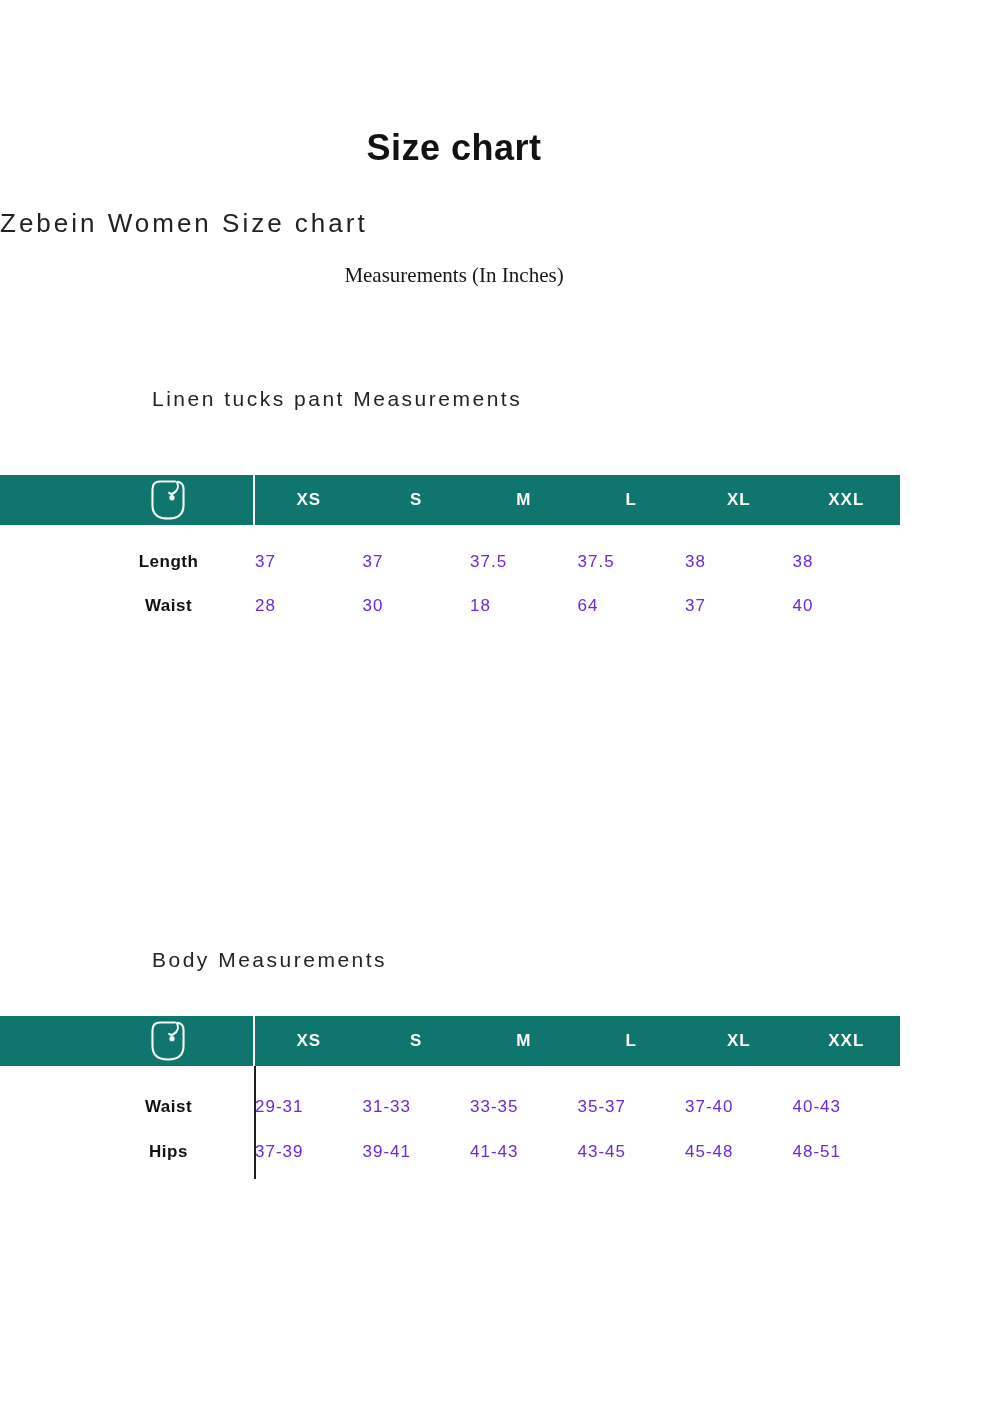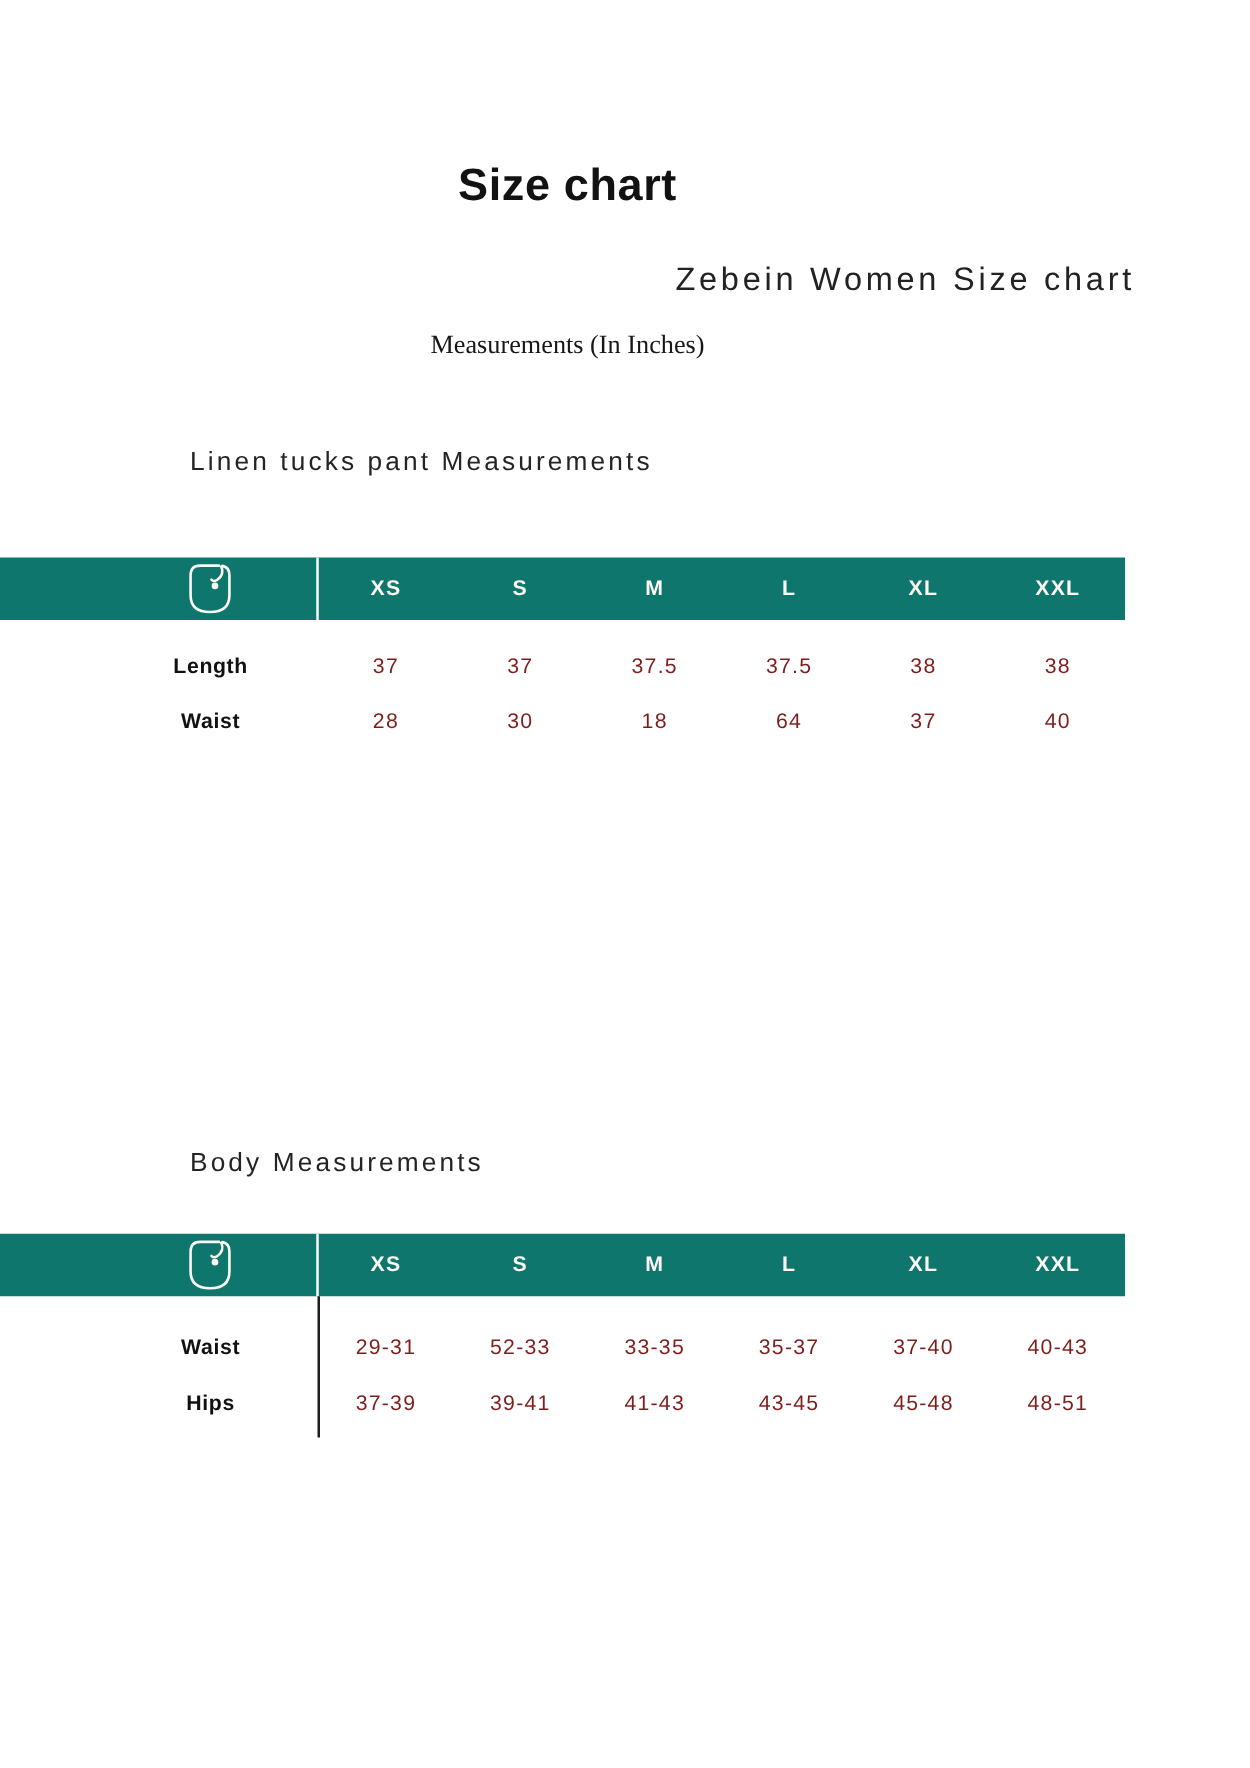--- a/index.html
+++ b/index.html
@@ -13,41 +13,41 @@
   .page { width: 908px; height: 1414px; padding-top: 128px; box-sizing: border-box; }
 
   .title {
     text-align: center;
     font-size: 36px; line-height: 40px;
     font-weight: 700; letter-spacing: 0.5px;
     color: #121212;
   }
   .subtitle {
     margin-top: 40px;
-    text-align: right;
+    text-align: left;
     font-size: 26px; line-height: 30px;
     letter-spacing: 3px;
     font-weight: 400;
     color: #222222;
   }
   .units-note {
     margin-top: 24px;
     text-align: center;
     font-family: "Liberation Serif", serif;
     font-size: 21px; line-height: 26px;
     color: #171717;
   }
 
   .section-title {
     margin-left: 152px;
     font-size: 21px; line-height: 28px;
     letter-spacing: 2.5px;
     color: #242424;
   }
-  .section-title.first  { margin-top: 68px; }
+  .section-title.first  { margin-top: 97px; }
   .section-title.second { margin-top: 318px; }
 
   .size-table.first  { margin-top: 62px; }
   .size-table.second { margin-top: 42px; }
 
   .thead {
     display: flex; align-items: stretch;
     width: 900px; height: 50px;
     background: #0f766e;
   }
@@ -73,23 +73,23 @@
   .tbody.t2 .trow { height: 45px; }
   .label-cell {
     width: 255px; box-sizing: border-box;
     padding-left: 82px;
     text-align: center;
     font-weight: 700; font-size: 17px; letter-spacing: 0.5px;
     color: #111111;
   }
   .vcell {
     flex: 1;
-    text-align: center;
+    text-align: left;
     font-size: 17px; letter-spacing: 1px;
-    color: #7f1d1d;
+    color: #6d28d9;
   }
   .vline {
     position: absolute;
     left: 254px; top: 0;
     width: 2px; height: 113px;
     background: #1d1d1d;
   }
 </style>
 </head>
 <body>
@@ -160,21 +160,21 @@
       <div class="hcell">M</div>
       <div class="hcell">L</div>
       <div class="hcell">XL</div>
       <div class="hcell">XXL</div>
     </div>
     <div class="tbody t2">
       <div class="vline"></div>
       <div class="trow">
         <div class="label-cell">Waist</div>
         <div class="vcell">29-31</div>
-        <div class="vcell">52-33</div>
+        <div class="vcell">31-33</div>
         <div class="vcell">33-35</div>
         <div class="vcell">35-37</div>
         <div class="vcell">37-40</div>
         <div class="vcell">40-43</div>
       </div>
       <div class="trow">
         <div class="label-cell">Hips</div>
         <div class="vcell">37-39</div>
         <div class="vcell">39-41</div>
         <div class="vcell">41-43</div>

